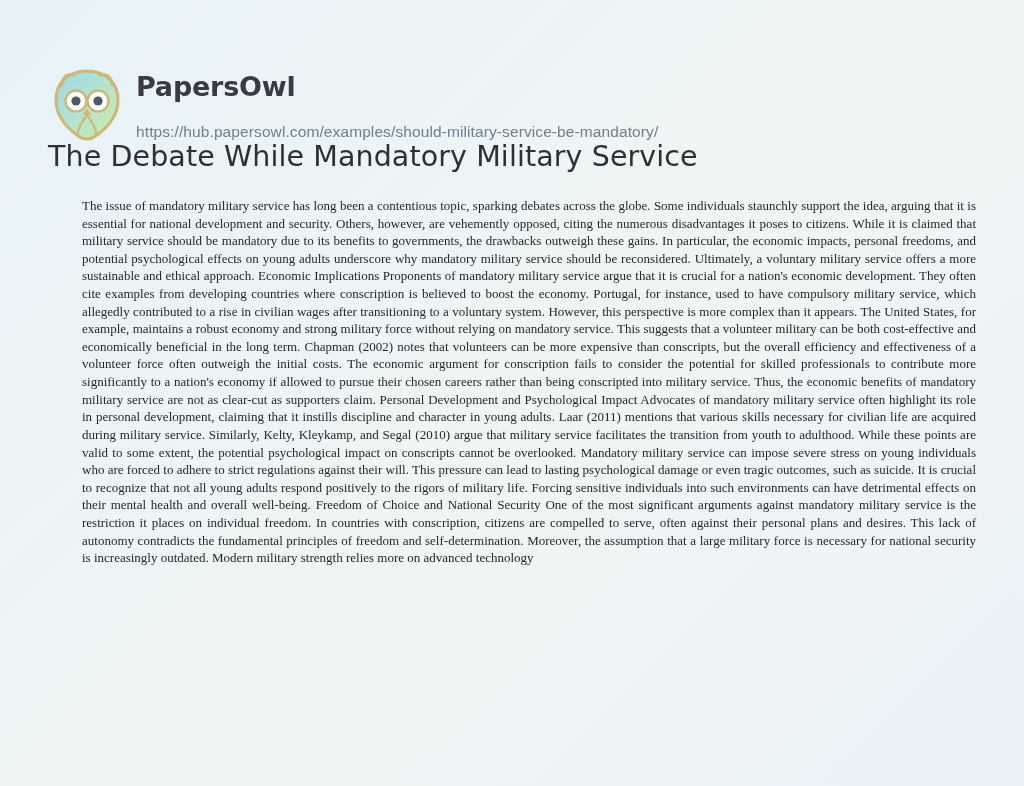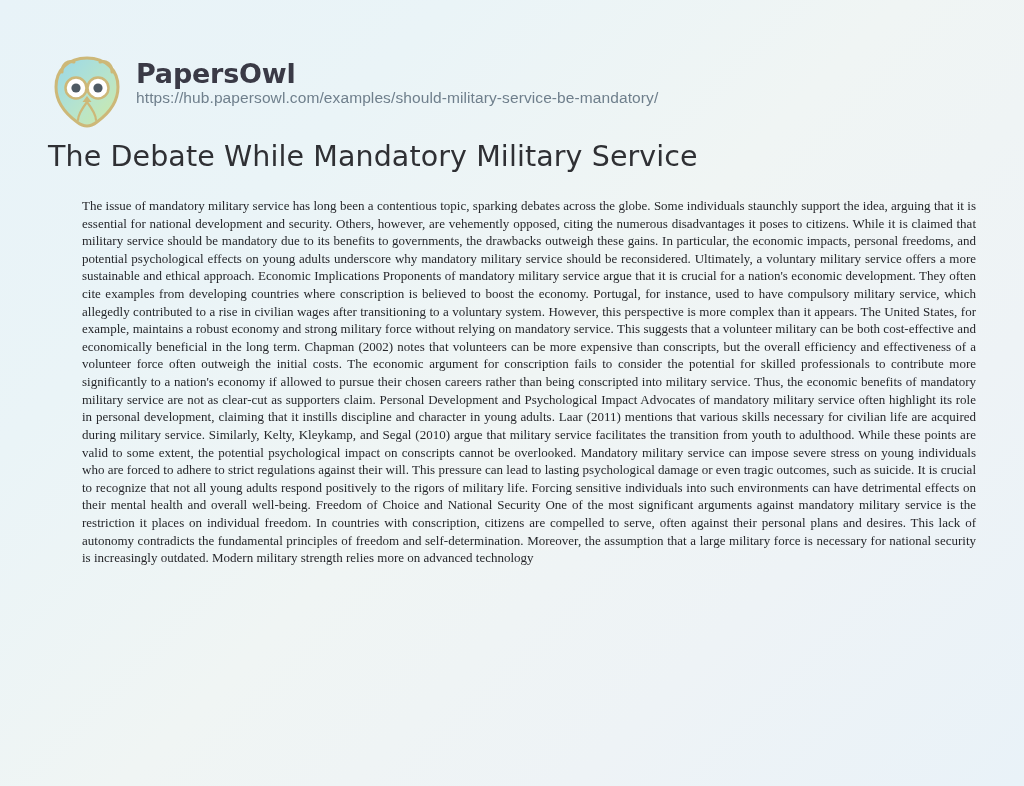--- a/index.html
+++ b/index.html
@@ -15,21 +15,21 @@
   }
   .page {
     position: relative;
     width: 1024px;
     height: 786px;
     box-sizing: border-box;
   }
   .header {
     display: flex;
     align-items: flex-start;
-    padding: 52px 0 0 48px;
+    padding: 65px 0 0 48px;
     height: 96px;
     box-sizing: border-box;
   }
   .logo-wrap {
     width: 78px;
     height: 76px;
     flex: 0 0 78px;
     position: relative;
     margin-top: 2px;
   }
@@ -42,21 +42,21 @@
   }
   .brand-name {
     font-size: 27px;
     font-weight: bold;
     color: #3a3a46;
     letter-spacing: -0.2px;
     line-height: 1.05;
     font-family: "DejaVu Sans", sans-serif;
   }
   .brand-url {
-    margin-top: 1px;
+    margin-top: 22px;
     font-size: 15.5px;
     color: #6f7f8c;
     letter-spacing: 0.1px;
     font-family: "Liberation Sans", sans-serif;
     white-space: nowrap;
   }
   .content {
     padding: 44px 48px 0 48px;
   }
   .doc-title {

